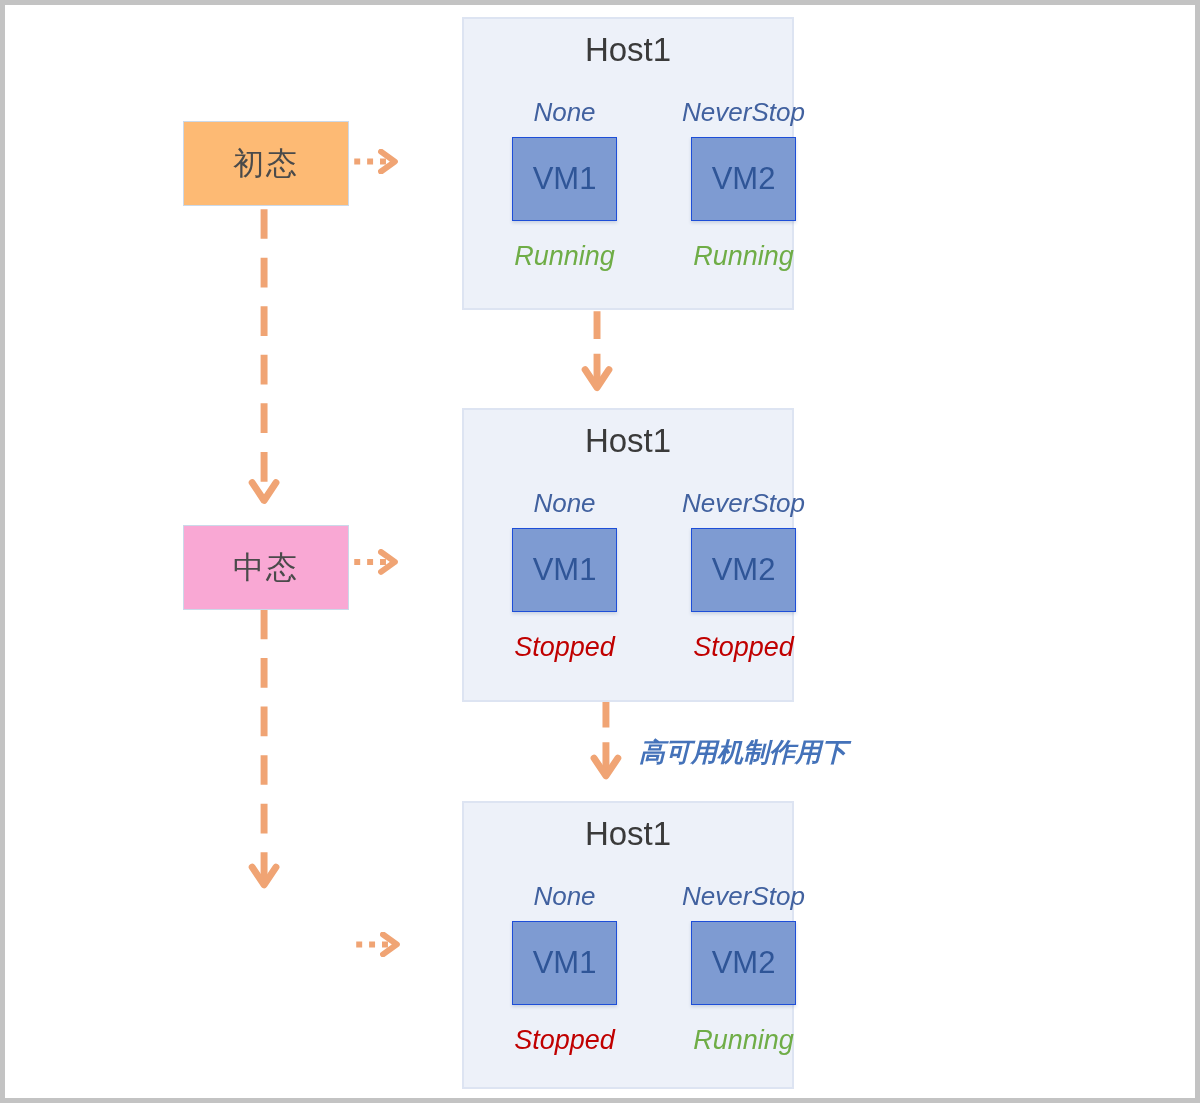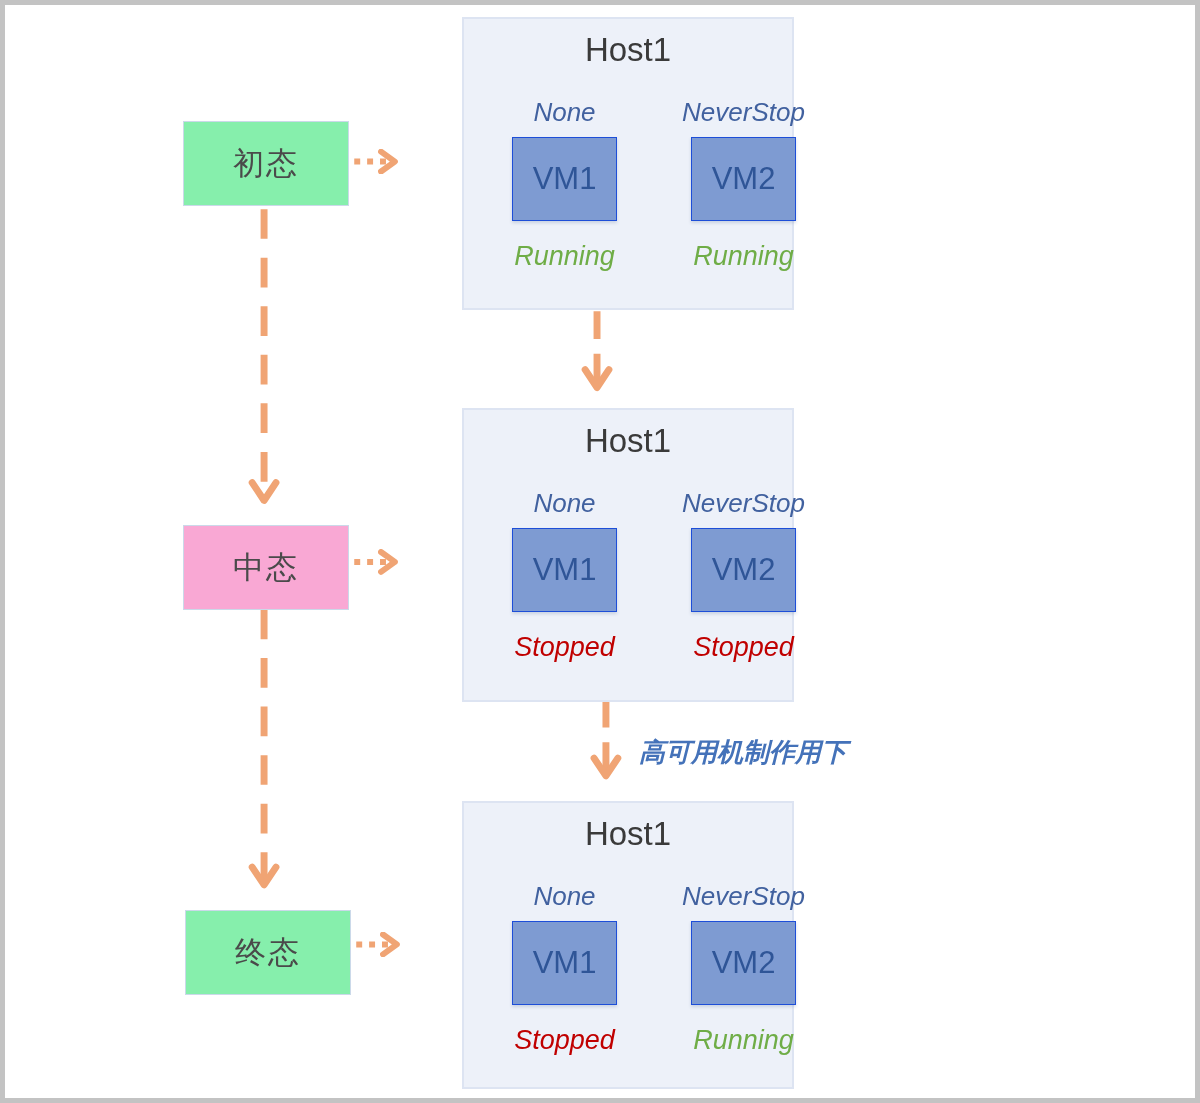--- a/index.html
+++ b/index.html
@@ -25,21 +25,21 @@
     width: 166px;
     height: 85px;
     border: 1px solid #cbd9e9;
     display: flex;
     align-items: center;
     justify-content: center;
     font-size: 31px;
     color: #4a4a4a;
     letter-spacing: 2px;
   }
-  .state-green { background: #86efac; justify-content: center; }
+  .state-green { background: #fdba74; justify-content: center; }
   .state-pink  { background: #f9a8d4; }
   .state-initial { left: 178px; top: 116px; }
   .state-middle  { left: 178px; top: 520px; }
   .state-final   { left: 180px; top: 905px; }
   
   .host-box {
     position: absolute;
     left: 409px;
     width: 332px;
     height: 293px;
@@ -139,23 +139,20 @@
     <line x1="597" y1="309" x2="597" y2="384" stroke="#f0a474" stroke-width="7" stroke-dasharray="28 15" marker-end="url(#chev-lg)"></line>
     <line x1="606" y1="701" x2="606" y2="776" stroke="#f0a474" stroke-width="7" stroke-dasharray="28 15" marker-end="url(#chev-lg)"></line>
   </svg>
 
   <div class="state-box state-green state-initial">
     <span>初态</span>
   </div>
   <div class="state-box state-pink state-middle">
     <span>中态</span>
   </div>
-  <div class="state-box state-green state-final">
-    <span>终态</span>
-  </div>
 
   <div class="host-box host-1">
     <div class="host-title">Host1</div>
     <div class="vm-col vm-col-1">
       <div class="vm-policy">None</div>
       <div class="vm-box">
         <span>VM1</span>
       </div>
       <div class="vm-status" style="color: rgb(111, 173, 71);">Running</div>
     </div>

